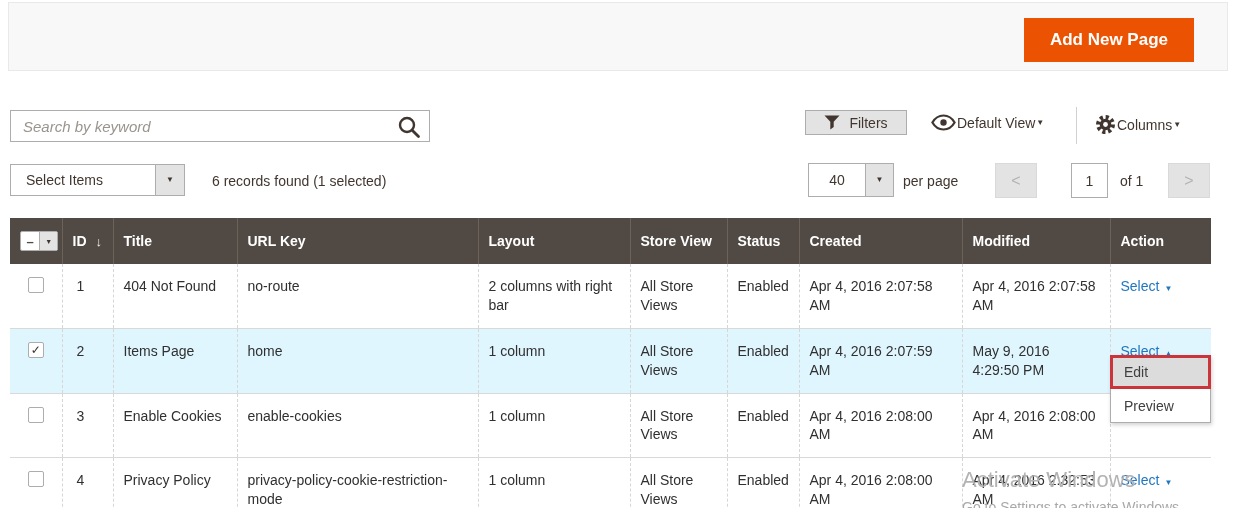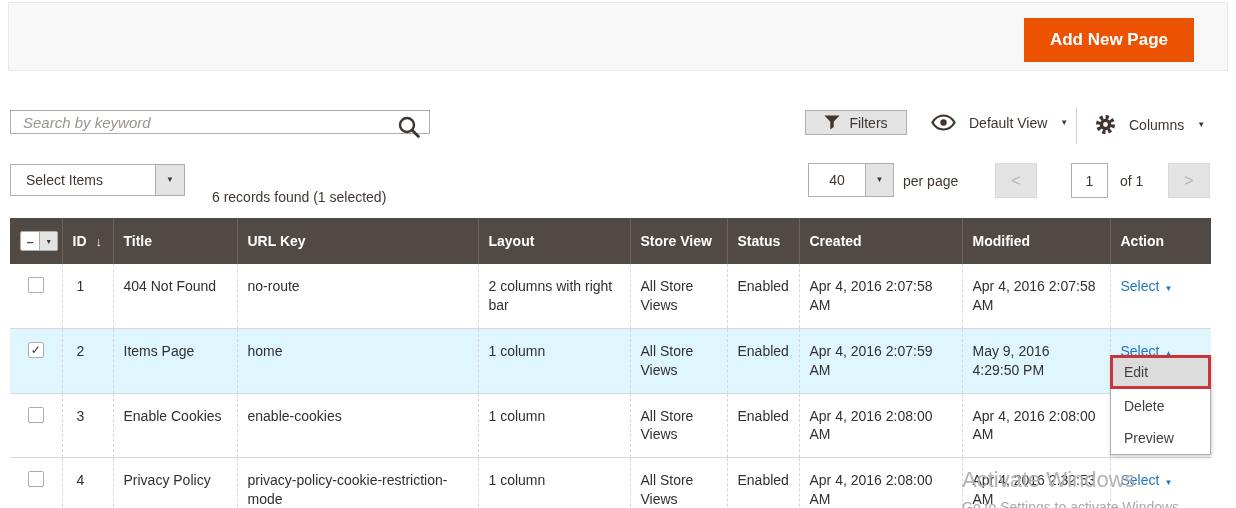--- a/index.html
+++ b/index.html
@@ -19,21 +19,21 @@
   }
   .add-btn {
     position: absolute; top: 18px; right: 42px; height: 44px;
     padding: 0 25px; background: #eb5202; border: 1px solid #eb5202;
     color: #fff; font-size: 17px; font-weight: bold;
     font-family: "Liberation Sans", sans-serif; cursor: pointer;
   }
 
   
   .search-box {
-    position: absolute; top: 110px; left: 10px; width: 420px; height: 24px;
+    position: absolute; top: 110px; left: 10px; width: 420px; height: 32px;
     border: 1px solid #adadad; background: #fff;
   }
   .search-input {
     width: 100%; height: 100%; border: none; outline: none;
     padding: 0 44px 0 12px; font-size: 15px; color: #555;
     font-family: "Liberation Sans", sans-serif; background: transparent;
   }
   .search-input::placeholder { font-style: italic; color: #9a948f; opacity: 1; }
   .search-icon-btn {
     position: absolute; right: 8px; top: 4px; width: 24px; height: 24px;
@@ -42,41 +42,41 @@
 
   .filters-btn {
     position: absolute; top: 110px; left: 805px; width: 102px; height: 25px;
     background: #e3e3e3; border: 1px solid #adadad;
     display: flex; align-items: center; justify-content: center; gap: 9px;
     font-size: 14px; color: #41362f; cursor: pointer;
     font-family: "Liberation Sans", sans-serif;
   }
 
   .view-control {
-    position: absolute; top: 114px; display: flex; align-items: center; gap: 13px;
+    position: absolute; top: 114px; display: flex; align-items: center; gap: 1px;
     font-size: 14px; color: #41362f; cursor: pointer;
   }
   .view-control.default-view { left: 931px; }
   .view-control.columns { left: 1095px; }
   .caret { font-size: 8px; color: #41362f; line-height: 1; }
   .toolbar-divider {
     position: absolute; left: 1076px; top: 107px; width: 1px; height: 37px; background: #d1d1d1;
   }
 
   
   .select-items {
     position: absolute; top: 164px; left: 10px; height: 32px;
     display: flex; border: 1px solid #adadad; background: #fff; cursor: pointer; justify-content: flex-end;
   }
   .si-label { width: 144px; display: flex; align-items: center; padding: 0 15px; font-size: 14px; }
   .si-caret {
     width: 29px; background: #e3e3e3; border-left: 1px solid #adadad;
     display: flex; align-items: center; justify-content: center;
   }
-  .records-summary { position: absolute; top: 189px; left: 212px; font-size: 14px; color: #41362f; }
+  .records-summary { position: absolute; top: 173px; left: 212px; font-size: 14px; color: #41362f; }
 
   .per-page-select {
     position: absolute; top: 163px; left: 808px; height: 34px;
     display: flex; border: 1px solid #adadad; background: #fff; cursor: pointer;
   }
   .pp-value { width: 56px; display: flex; align-items: center; justify-content: center; font-size: 14px; }
   .pp-caret {
     width: 28px; background: #e3e3e3; border-left: 1px solid #adadad;
     display: flex; align-items: center; justify-content: center;
   }
@@ -340,21 +340,20 @@
         <td>
           <span class="select-link">Select</span><span class="select-caret">▼</span>
         </td>
       </tr>
 
     </tbody>
   </table>
 
   <div class="action-menu">
     <div class="menu-item highlighted">Edit</div>
-    <div class="menu-item">Delete</div>
     <div class="menu-item">Preview</div>
   </div>
 
   <div class="watermark">
     <div class="wm-title">Activate Windows</div>
     <div class="wm-sub">Go to Settings to activate Windows.</div>
   </div>
 
 </div>
 

